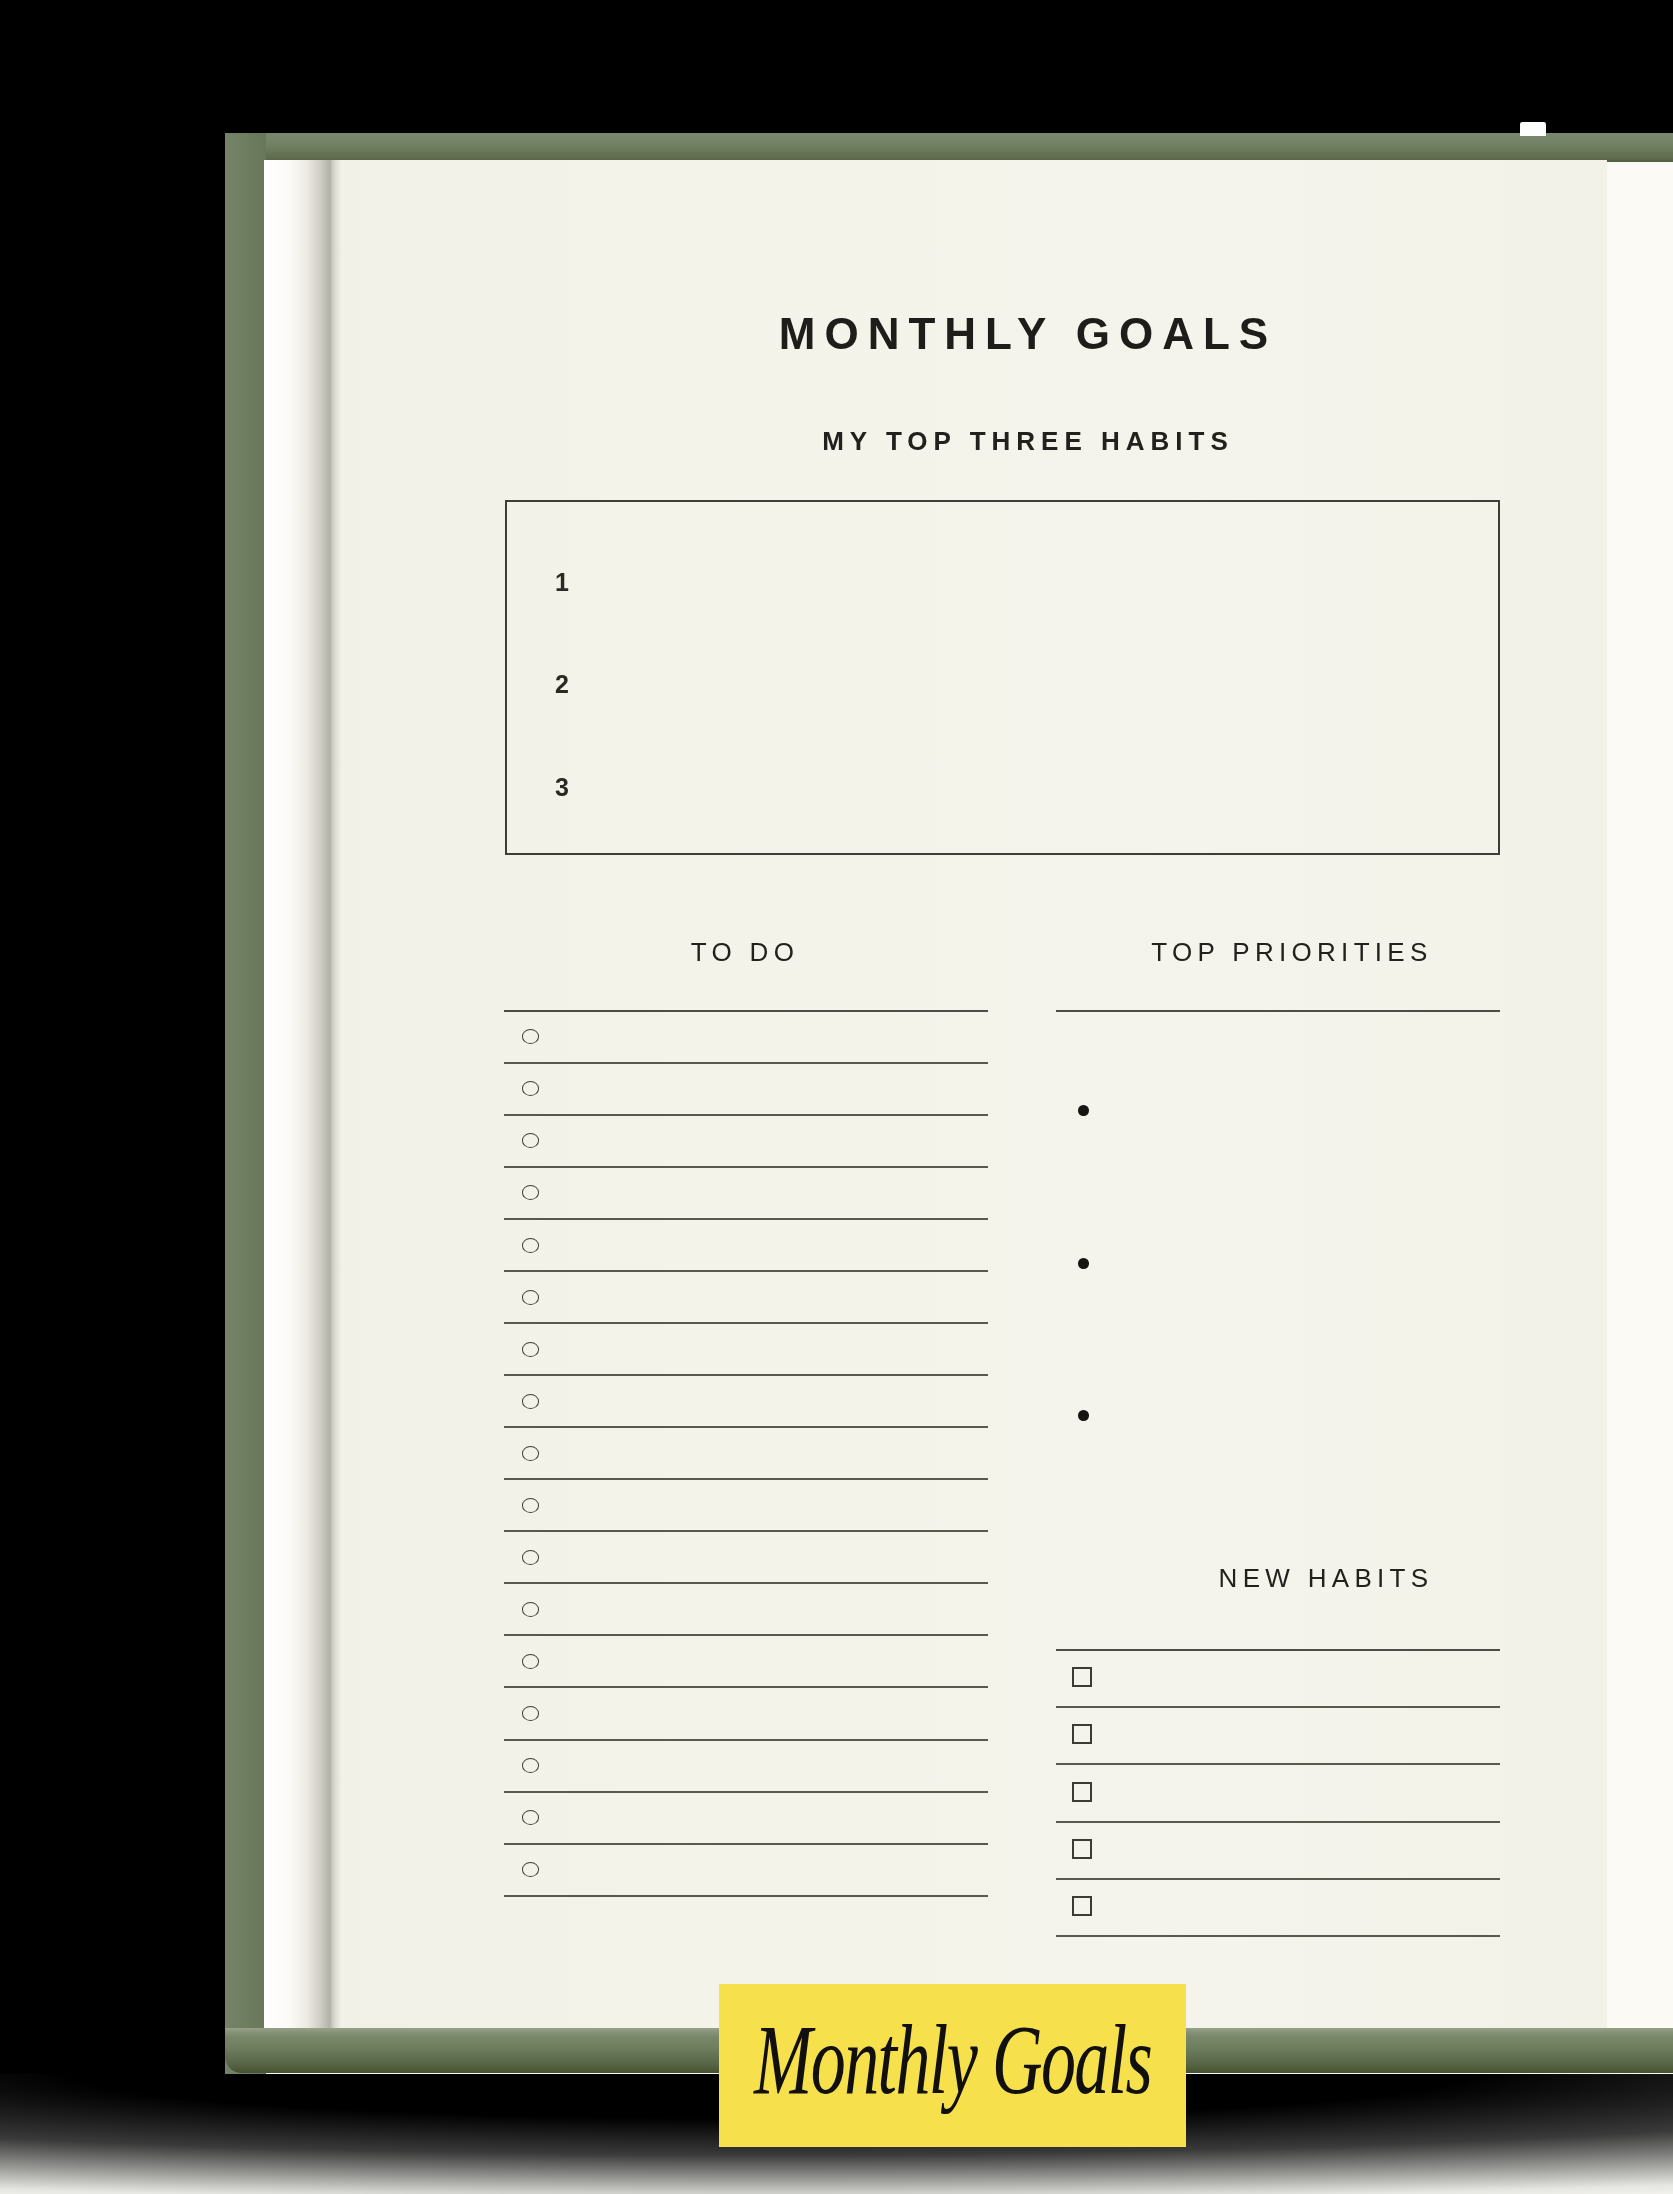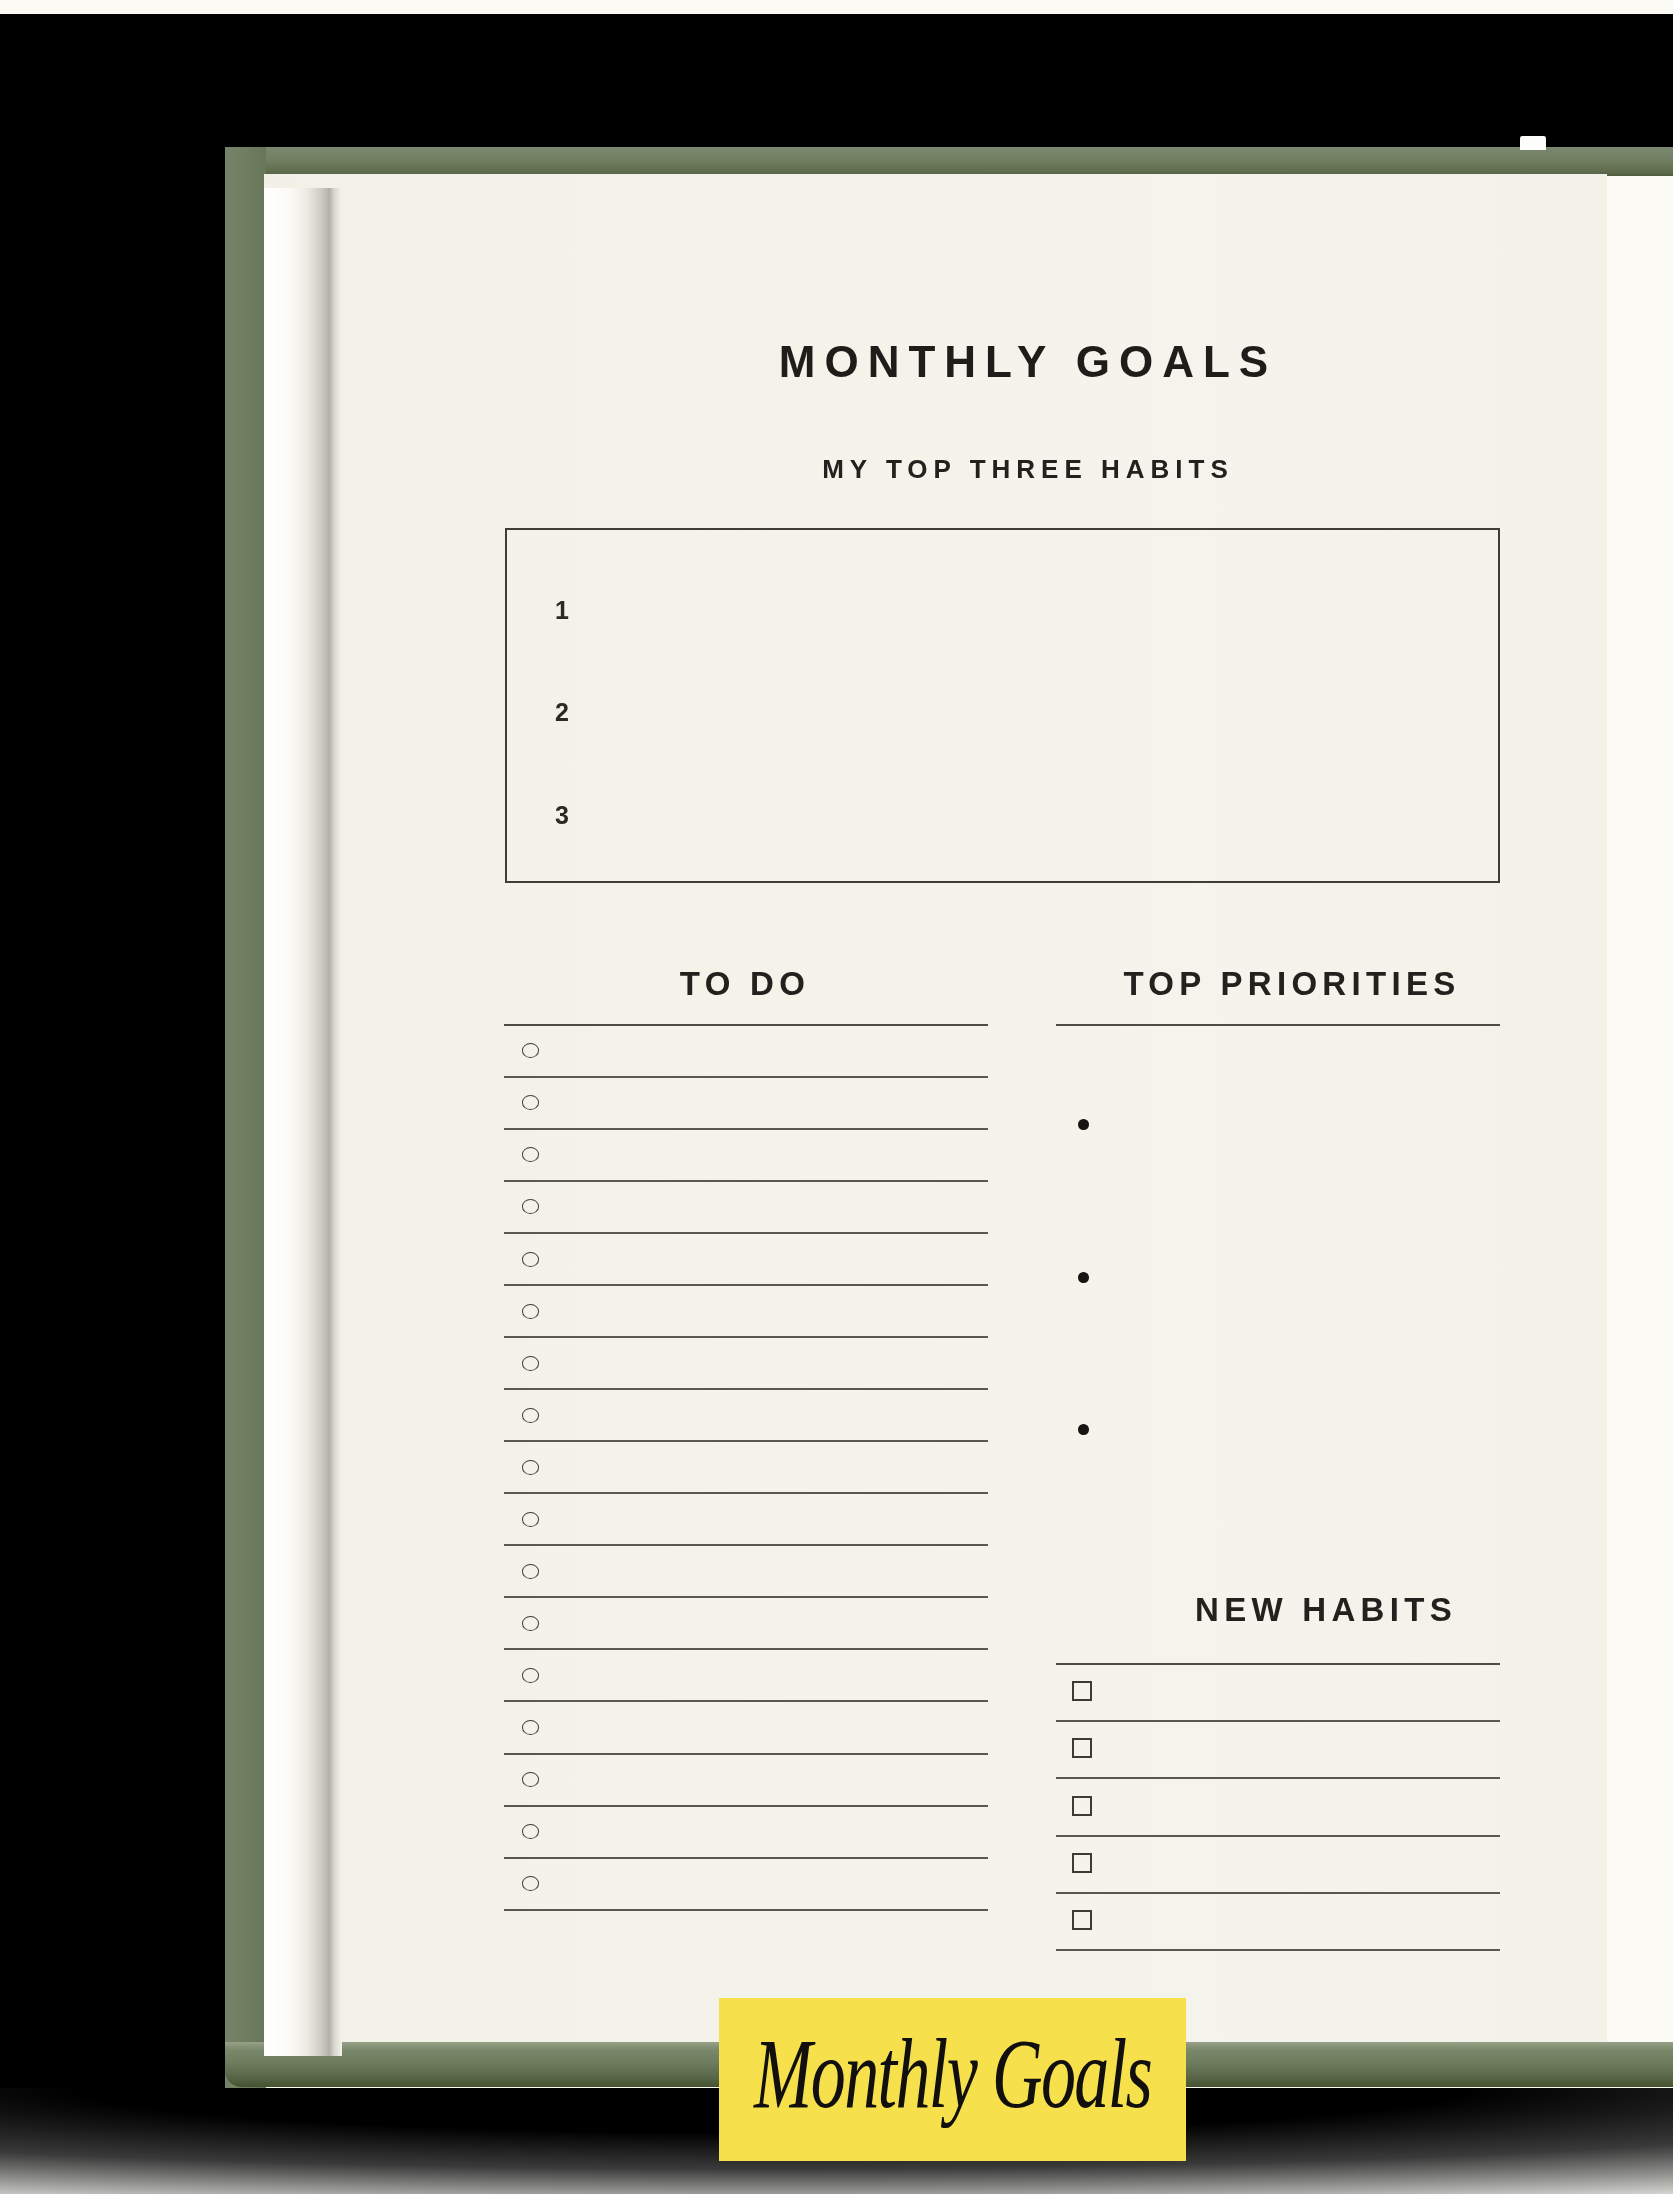--- a/index.html
+++ b/index.html
@@ -1,18 +1,18 @@
 <!DOCTYPE html>
 <html style="font-size:12px"><head>
 <meta charset="utf-8">
 <style>
   html,body{margin:0;padding:0;background:#fbfaf4;}
   #canvas{position:relative;width:1674px;height:2194px;background:#fbfaf4;overflow:hidden;
           font-family:"Liberation Sans",sans-serif;color:#201f1b;}
-  .abs{position:absolute;margin-top:14px;}
+  .abs{position:absolute;}
 
   
   .shadow-top{left:0;top:0;width:1674px;height:134px;background:#000;}
   .shadow-left{left:0;top:0;width:225px;height:2074px;background:#000;}
   .shadow-bottom{left:0;top:2074px;width:1674px;height:121px;
     background:radial-gradient(ellipse 130% 115% at 46% 0%,
       #000 0%, #000 32%, #3a3a3a 58%, #9a9a97 76%, #e6e6e2 90%, #fbfaf4 100%);}
 
   
   .cover-top{left:225px;top:133px;width:1449px;height:29px;border-radius:4.5px 0 0 0;
@@ -27,21 +27,21 @@
     background:linear-gradient(to right,#f2f1e8 0%,#f4f3ea 30%,#f5f4ec 70%,#f3f2e9 100%);}
   .spine-shade{left:0;top:0;width:78px;height:1868px;
     background:linear-gradient(to right,#ffffff 0%,#fbfaf6 34%,#eceae2 55%,#cfcec5 72%,#b3b2a9 84%,#d8d7cf 90%,#f4f3ea 100%);}
   .bookmark{left:1520px;top:122px;width:26px;height:13.6px;background:#fdfdfb;border-radius:2.3px 2.3px 0 0;}
 
   
   .title{left:764px;top:149px;transform:translateX(-50%);font-size:44px;font-weight:bold;
          letter-spacing:9px;white-space:nowrap;color:#1e1d19;}
   .subtitle{left:764px;top:266px;transform:translateX(-50%);font-size:26px;font-weight:bold;
          letter-spacing:6px;white-space:nowrap;color:#22211d;}
-  .col-heading{transform:translateX(-50%);font-size:33px;font-weight:bold;letter-spacing:5.3px;
+  .col-heading{transform:translateX(-50%);font-size:26px;font-weight:normal;letter-spacing:5.3px;
          white-space:nowrap;color:#22211d;text-align:right;}
   #todo-heading{left:481px;top:777px;}
   #prio-heading{left:1028px;top:777px;}
   #habits-heading{left:1062px;top:1403px;}
 
   
   .goals-box{left:241px;top:340px;width:995px;height:355px;border:2.3px solid #3e3d37;box-sizing:border-box;}
   .goal-num{position:absolute;left:48px;font-size:25px;font-weight:bold;color:#2a2924;}
 
   

